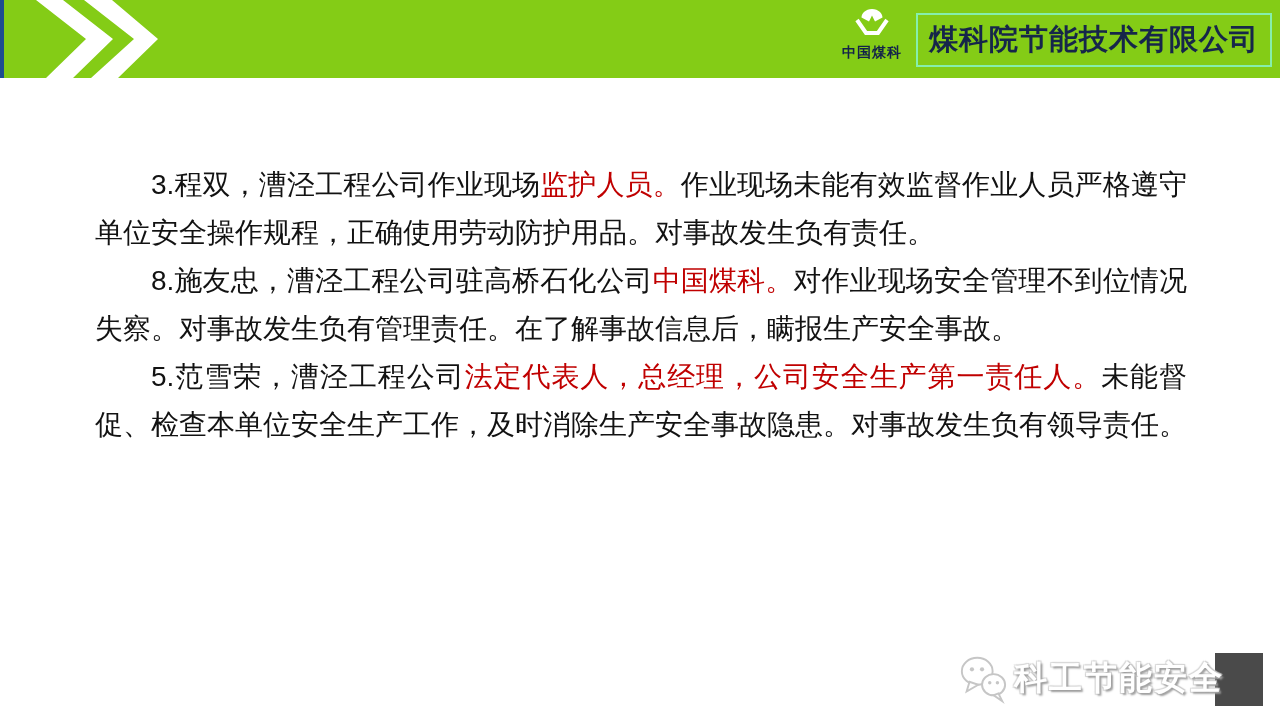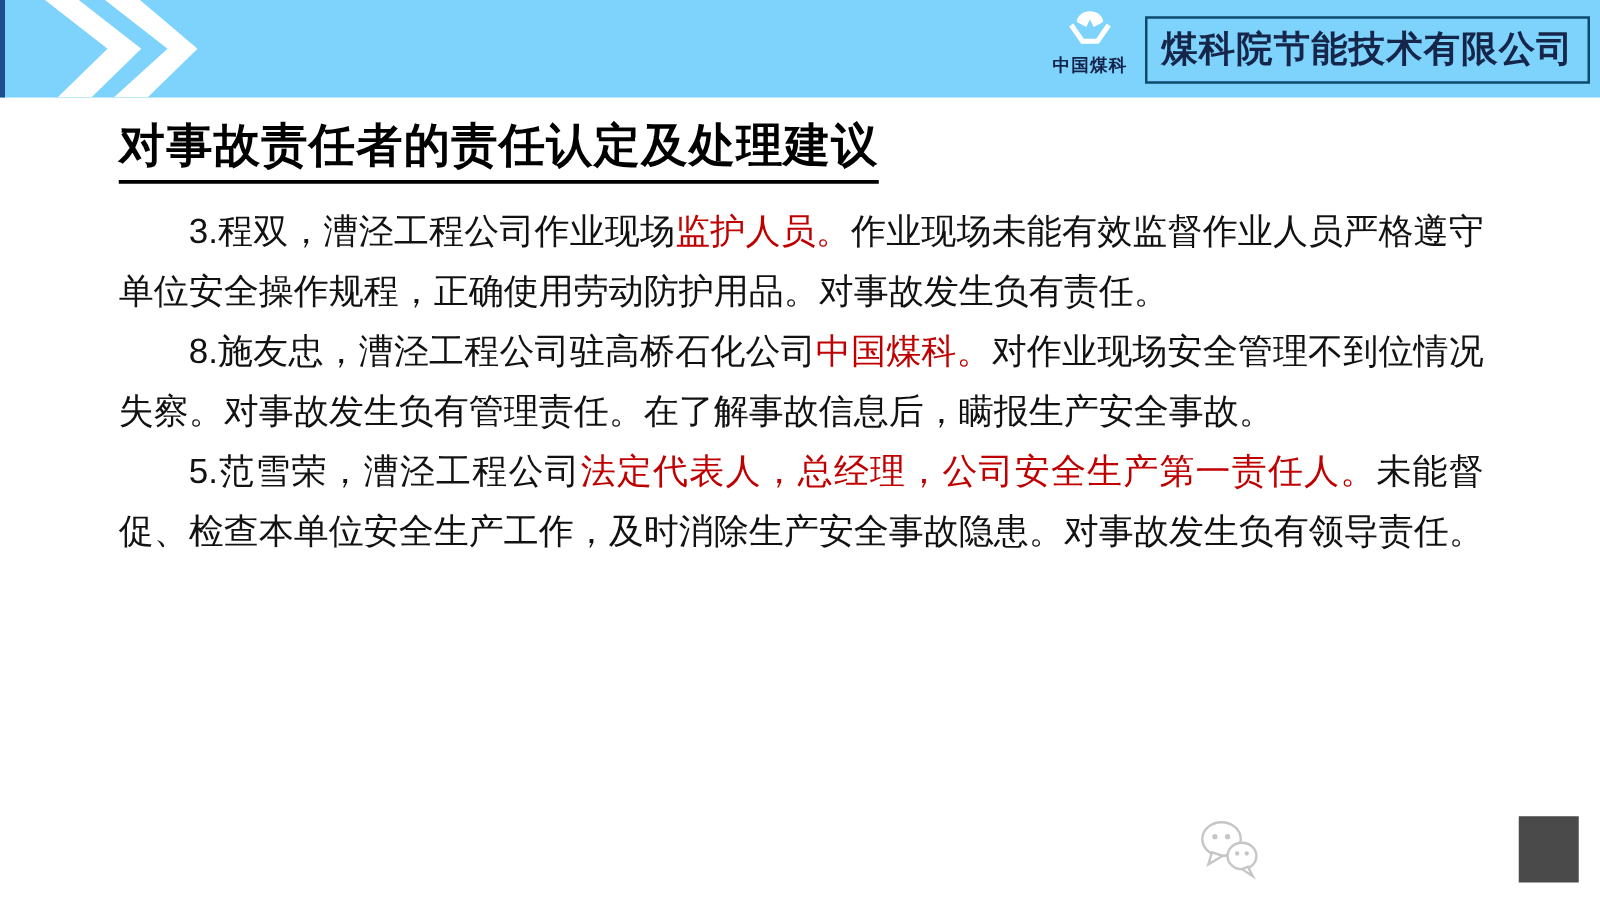--- a/index.html
+++ b/index.html
@@ -3,34 +3,34 @@
 <meta charset="utf-8">
 <style>
   html,body{margin:0;padding:0;background:#e8e8e8;}
   .slide{
     position:relative;width:1280px;height:720px;margin:0 auto;
     background:#ffffff;overflow:hidden;
     font-family:"Liberation Sans","DejaVu Sans",sans-serif;
   }
 
   
-  .header{position:absolute;top:0;left:0;width:1280px;height:78px;background:#7dd3fc;}
+  .header{position:absolute;top:0;left:0;width:1280px;height:78px;background:#84cc16;}
   .left-strip{position:absolute;top:0;left:0;width:4px;height:78px;background:#1d4d8f;}
   .chev{position:absolute;top:0;left:0;width:230px;height:78px;background:#ffffff;
         filter:drop-shadow(5px 0 0 rgba(25,70,130,0.30));}
   .chev.c1{clip-path:polygon(36px 0,63px 0,113px 39px,73px 78px,46px 78px,86px 39px);}
   .chev.c2{clip-path:polygon(84px 0,112px 0,158px 39px,118px 78px,91px 78px,134px 39px);}
 
   .logo{position:absolute;right:374px;top:7px;width:68px;display:flex;flex-direction:column;align-items:center;}
   .logo svg{width:42px;height:36px;display:block;}
   .logo-text{font-size:14px;font-weight:bold;color:#13234a;margin-top:1px;white-space:nowrap;letter-spacing:1px;}
 
   .company-box{
     position:absolute;right:8px;top:13px;width:352px;height:50px;
-    border:2px solid #0c4a6e;display:flex;align-items:center;justify-content:center;
+    border:2px solid #86efac;display:flex;align-items:center;justify-content:center;
   }
   .company-name{font-size:29px;font-weight:bold;color:#16264a;letter-spacing:1px;white-space:nowrap;}
 
   
   .title-wrap{position:absolute;left:95px;top:92px;}
   .title-wrap h1{
     margin:0;display:inline-block;font-size:37px;font-weight:bold;color:#000;
     border-bottom:3px solid #000;padding-bottom:2px;letter-spacing:1px;white-space:nowrap;
   }
 
@@ -69,23 +69,20 @@
         <path d="M6 13 L15 26 L27 26 L36 13" stroke="#ffffff" stroke-width="4" fill="none"></path>
       </svg>
       <div class="logo-text">中国煤科</div>
     </div>
 
     <div class="company-box">
       <span class="company-name">煤科院节能技术有限公司</span>
     </div>
   </div>
 
-  <div class="title-wrap">
-    <h1>对事故责任者的责任认定及处理建议</h1>
-  </div>
 
   <div class="bodytext">
       <p><span>3.程双，漕泾工程公司作业现场</span><span class="red">监护人员。</span><span>作业现场未能有效监督作业人员严格遵守单位安全操作规程，正确使用劳动防护用品。对事故发生负有责任。</span></p>
       <p><span>8.施友忠，漕泾工程公司驻高桥石化公司</span><span class="red">中国煤科。</span><span>对作业现场安全管理不到位情况失察。对事故发生负有管理责任。在了解事故信息后，瞒报生产安全事故。</span></p>
       <p><span>5.范雪荣，漕泾工程公司</span><span class="red">法定代表人，总经理，公司安全生产第一责任人。</span><span>未能督促、检查本单位安全生产工作，及时消除生产安全事故隐患。对事故发生负有领导责任。</span></p>
     </div>
 
   <div class="footer">
     <div class="dark-square"></div>
     <div class="wm">
@@ -96,16 +93,17 @@
           <ellipse cx="37" cy="33" rx="12" ry="11"></ellipse>
           <path d="M42 42 L46 50 L37 44 Z"></path>
         </g>
         <g fill="#c6c6c6">
           <circle cx="14.5" cy="17" r="2.2"></circle>
             <circle cx="25" cy="17" r="2.2"></circle>
           <circle cx="33" cy="31" r="1.8"></circle>
             <circle cx="41" cy="31" r="1.8"></circle>
         </g>
       </svg>
+      <span class="wm-text">科工节能安全</span>
     </div>
   </div>
 
 </div>
 
 </body></html>

